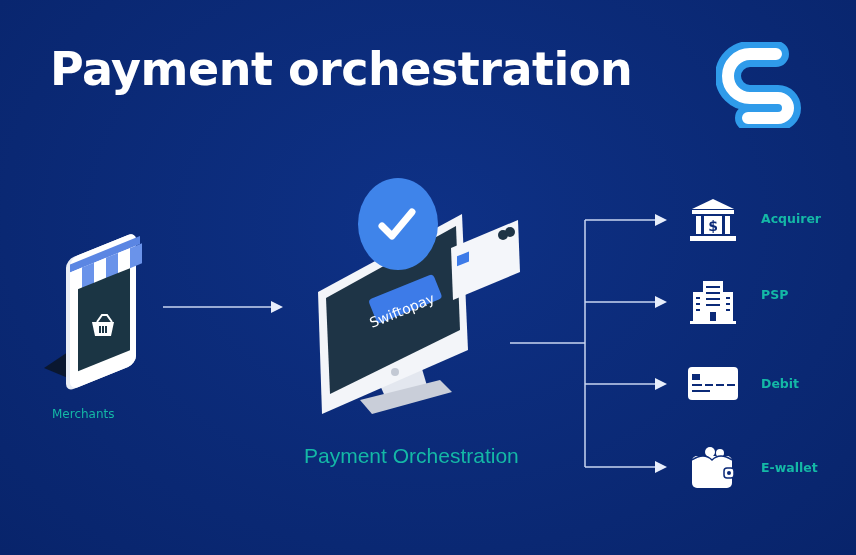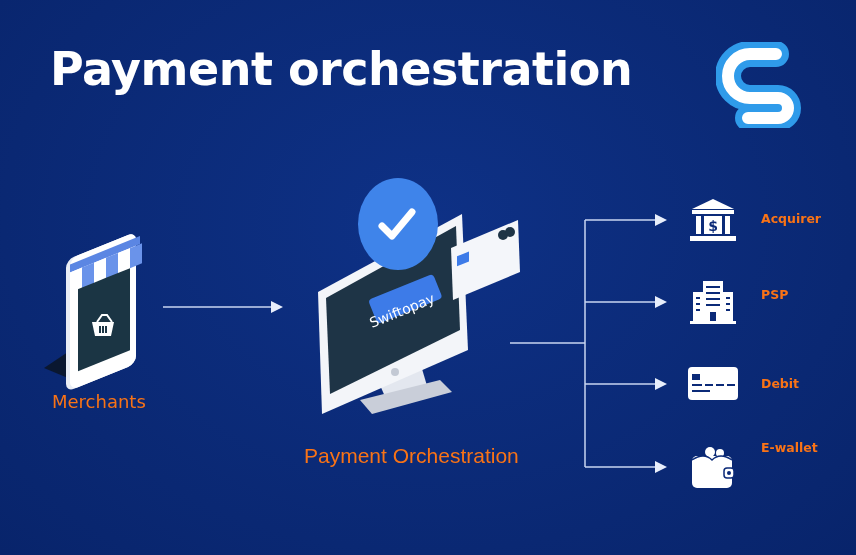--- a/index.html
+++ b/index.html
@@ -10,24 +10,24 @@
     position: relative;
   }
   .canvas { position: absolute; inset: 0; background: radial-gradient(ellipse at 50% 40%, #0e3186 0%, #0a2873 70%, #08246b 100%); }
   .title {
     position: absolute; left: 50px; top: 46px;
     font-family: "DejaVu Sans", sans-serif; font-weight: bold;
     font-size: 46px; color: #ffffff; letter-spacing: -0.5px; line-height: 1;
   }
   .logo { position: absolute; left: 716px; top: 42px; width: 98px; height: 86px; }
   .label {
-    position: absolute; color: #f97316;
+    position: absolute; color: #14b8a6;
     font-family: "DejaVu Sans", sans-serif;
   }
-  .merchants-label { left: 52px; top: 391px; font-size: 18px; }
+  .merchants-label { left: 52px; top: 407px; font-size: 12px; }
   .po-label { left: 304px; top: 444px; font-size: 21px; font-family: "Liberation Sans", sans-serif; }
   .dest-label { font-size: 12.5px; font-weight: bold; left: 761px; }
   svg { position: absolute; left: 0; top: 0; }
   .dest-icon { position: absolute; width: 50px; height: 48px; }
 </style>
 </head>
 <body>
 
 <div class="canvas"></div>
 
@@ -149,13 +149,13 @@
 <div class="label dest-label" style="top:376px;">Debit</div>
 
 <svg class="dest-icon" viewBox="0 0 50 48" style="left:688px;top:444px;">
   <circle cx="22" cy="8" r="5" fill="#ffffff"></circle>
   <circle cx="32" cy="9" r="4" fill="#ffffff"></circle>
   <rect x="4" y="12" width="40" height="32" rx="5" fill="#ffffff"></rect>
   <path d="M4 16 Q16 8 24 16 Q32 8 44 16" fill="none" stroke="#0b2a78" stroke-width="1.5"></path>
   <rect x="36" y="24" width="10" height="10" rx="3" fill="#ffffff" stroke="#0b2a78" stroke-width="1.5"></rect>
   <circle cx="41" cy="29" r="2" fill="#0b2a78"></circle>
 </svg>
-<div class="label dest-label" style="top:440px;">E-wallet</div>
+<div class="label dest-label" style="top:460px;">E-wallet</div>
 
 </body></html>

